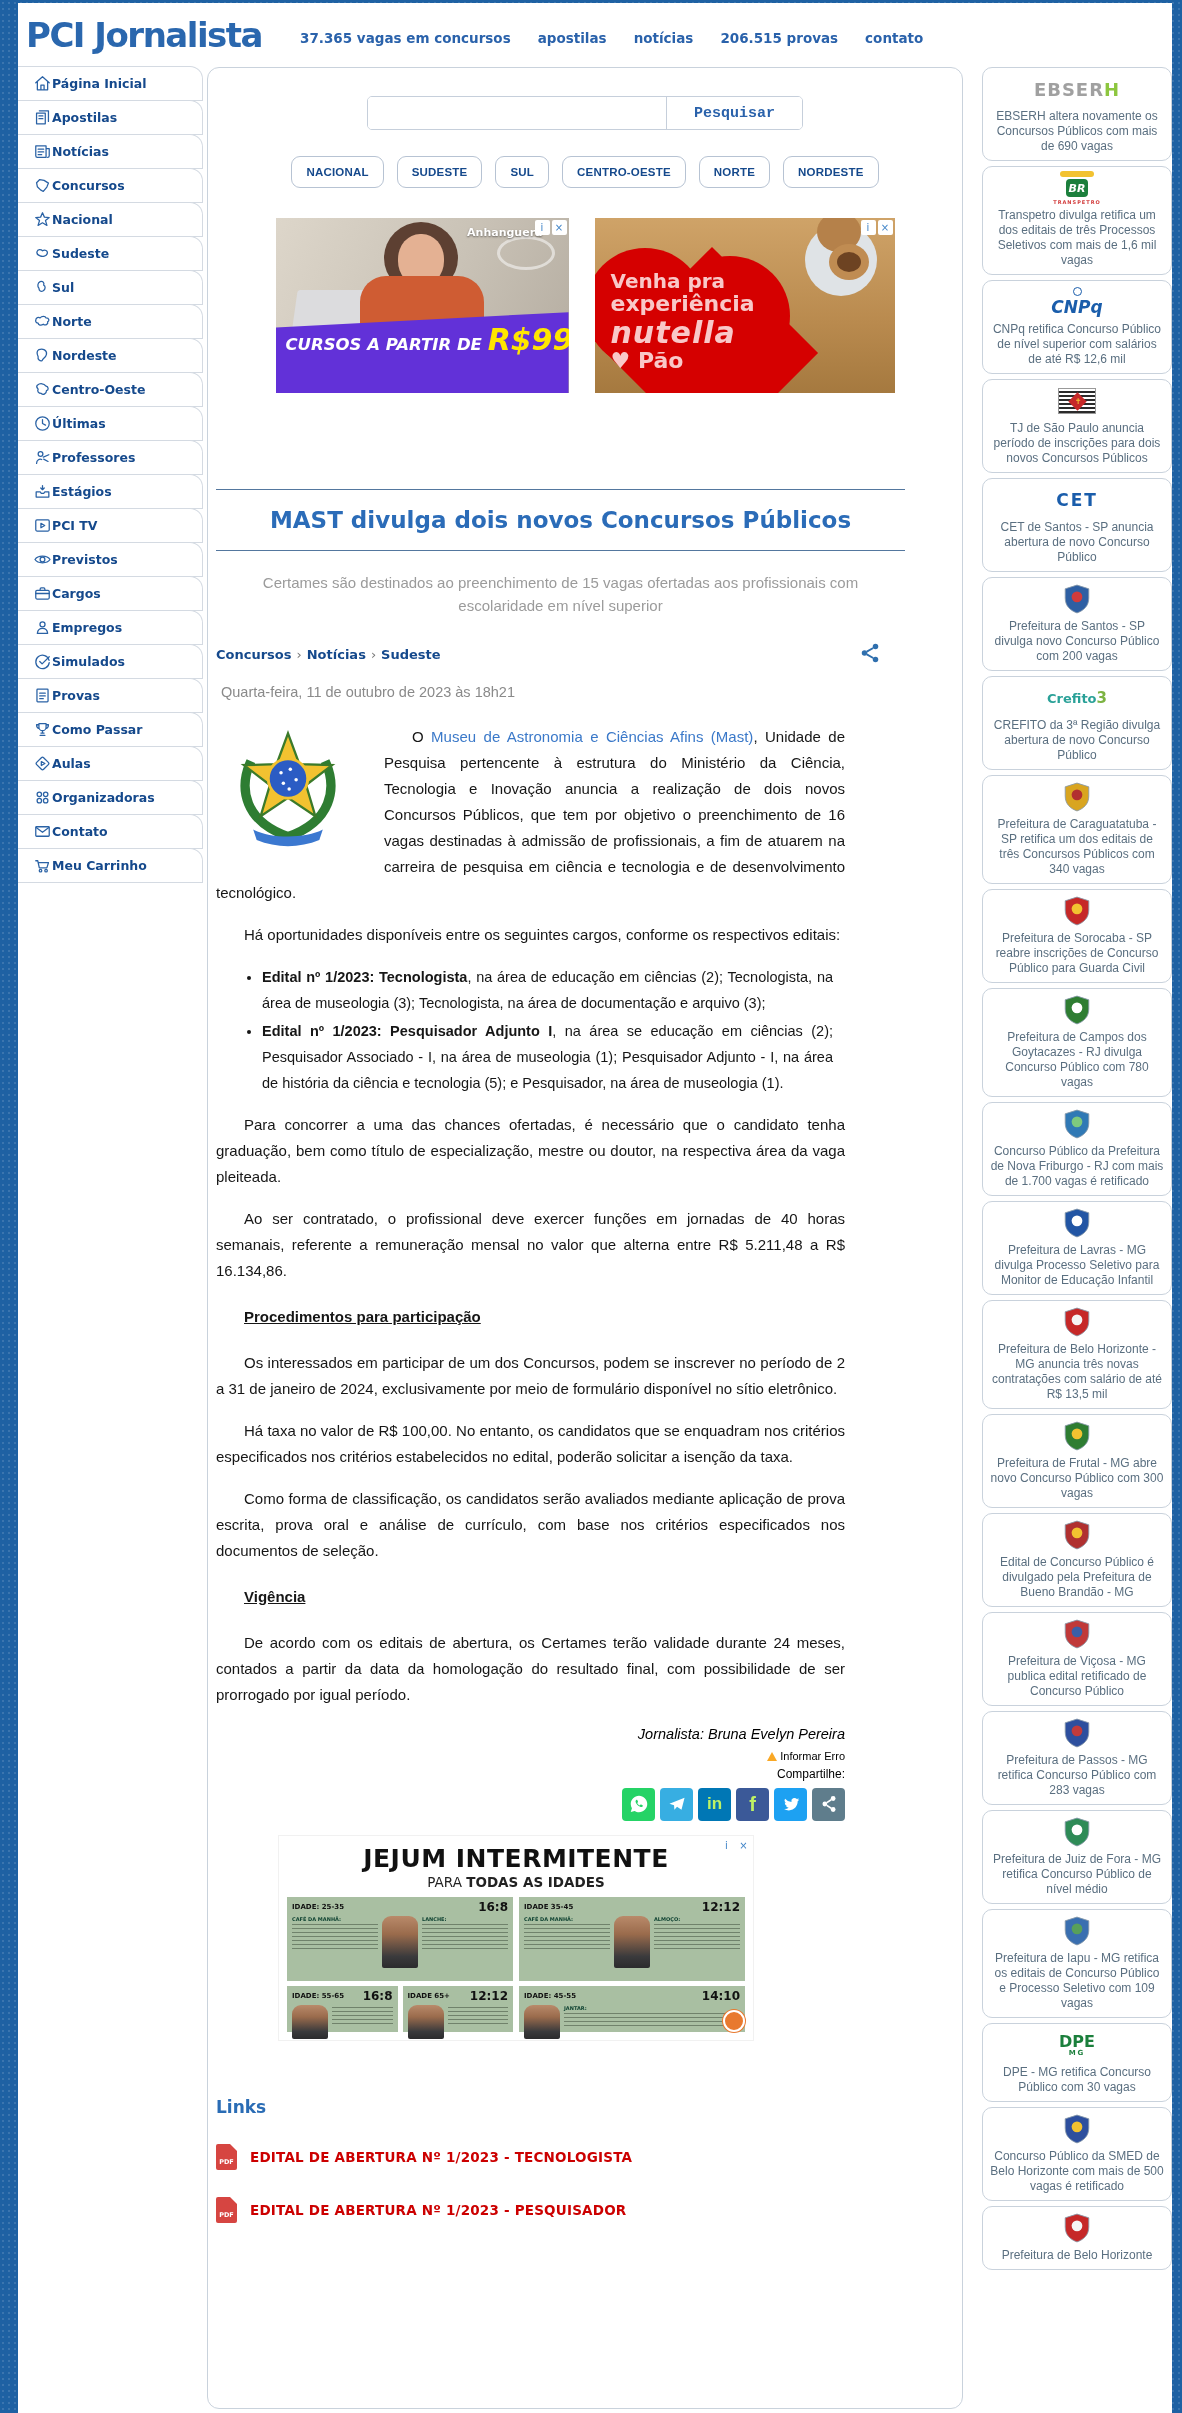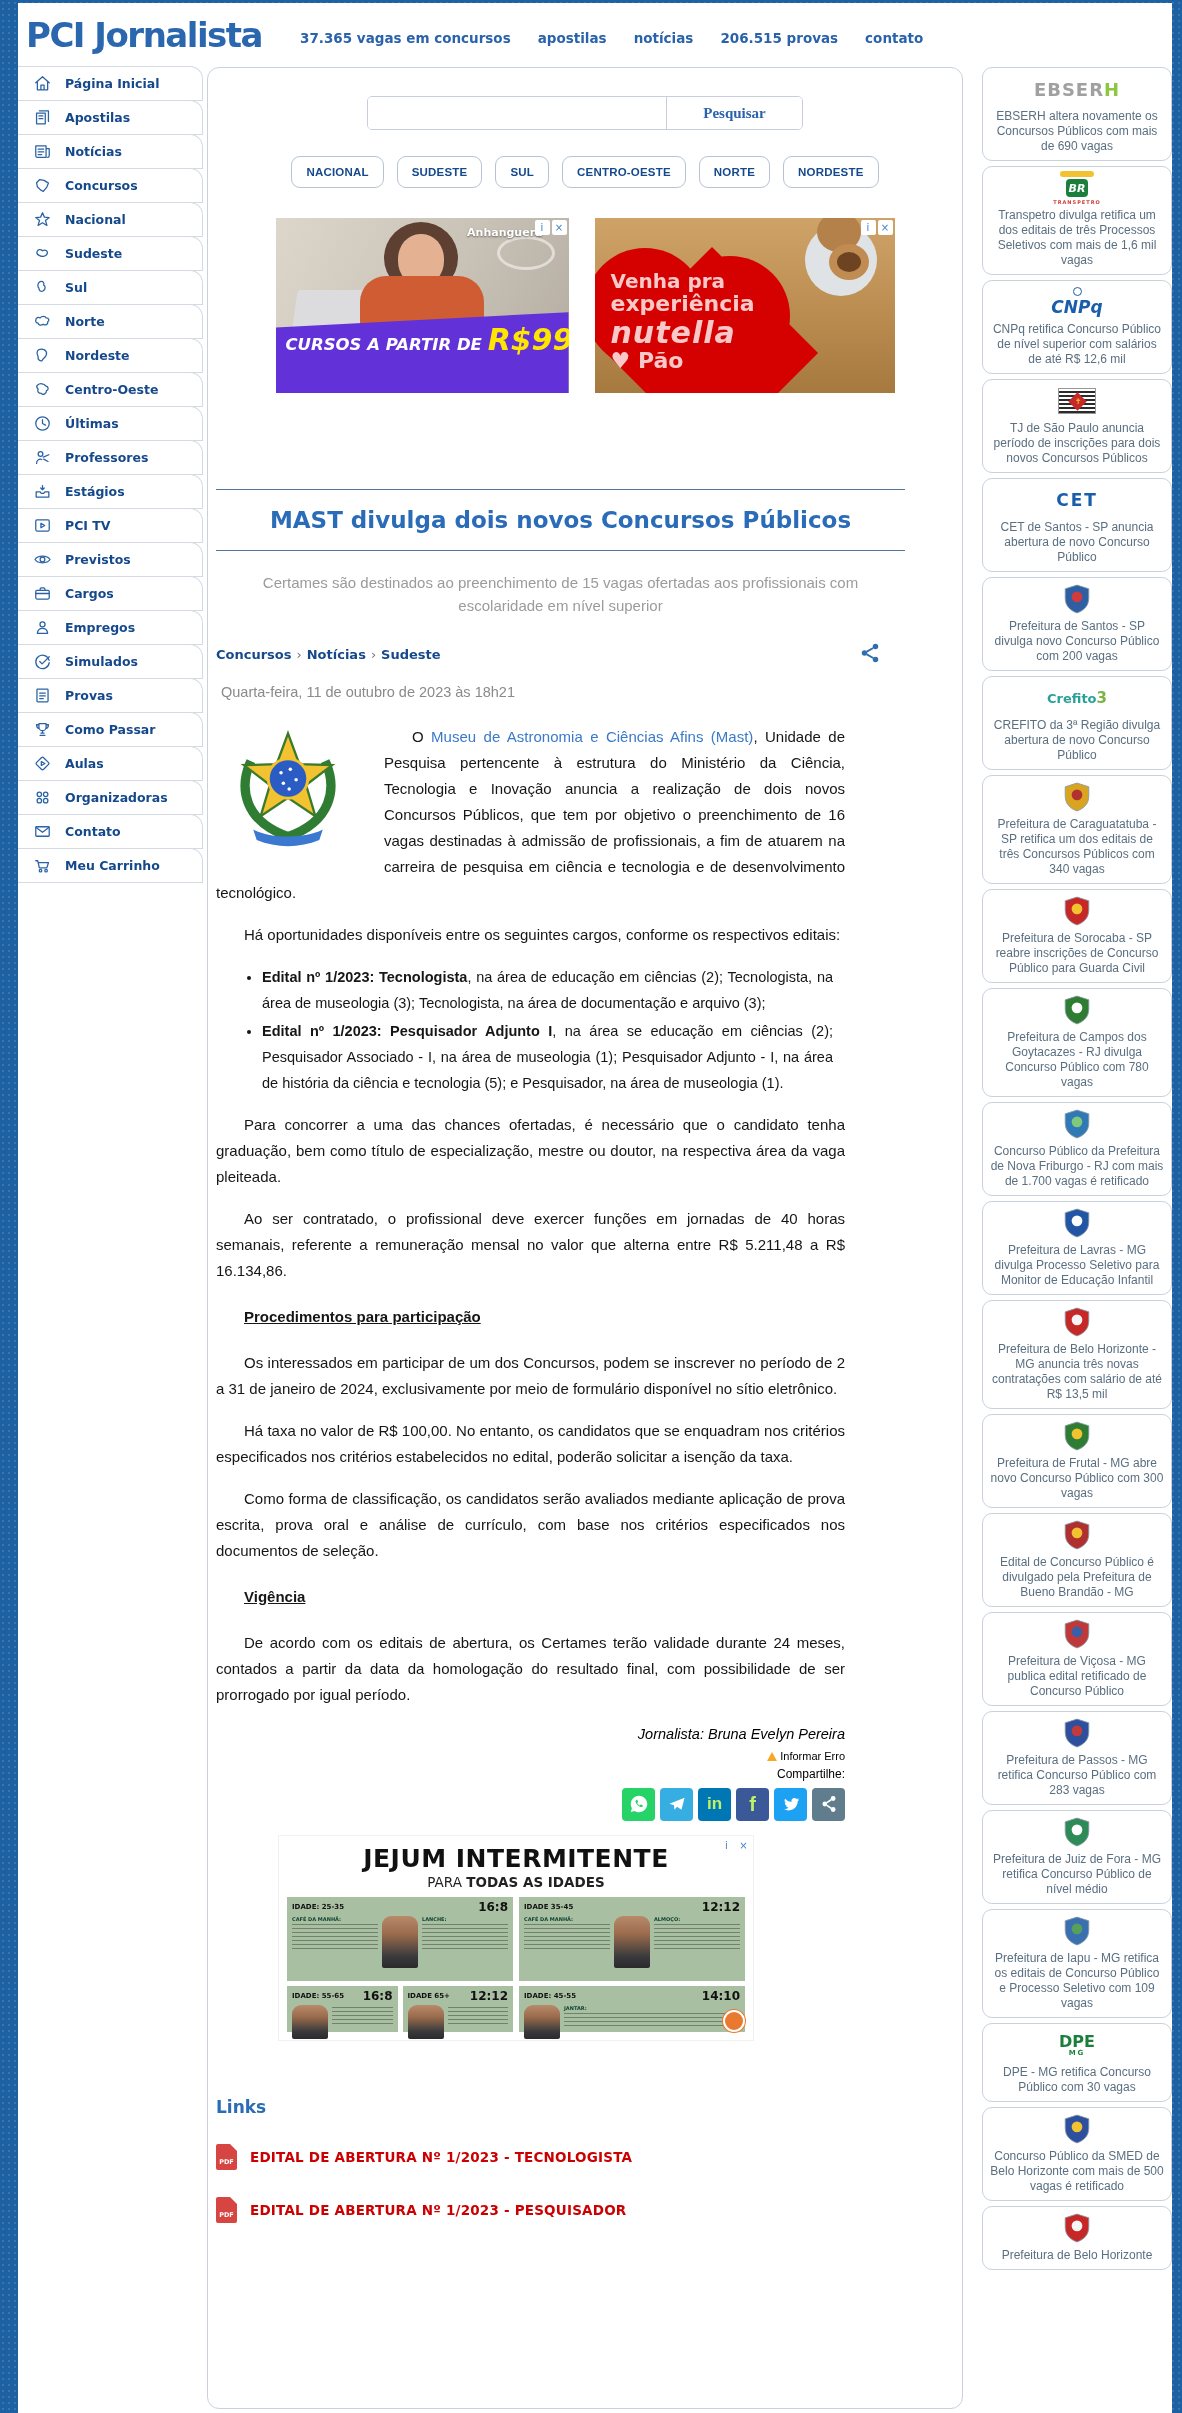--- a/index.html
+++ b/index.html
@@ -17,36 +17,36 @@
   header { height:64px; display:flex; align-items:center; padding-left:8px; }
   .logo { font-size:34px; font-weight:bold; letter-spacing:-1.5px; color:#2a67ae; cursor:pointer; }
   .topnav { display:flex; gap:27px; margin-left:38px; margin-top:6px; }
   .topnav span { color:#2a62ab; font-weight:bold; font-size:13.5px; cursor:pointer; }
 
   
   .cols { display:flex; align-items:flex-start; }
 
   
   .lsb { width:185px; flex:0 0 185px; }
-  .si { height:35px; display:flex; align-items:center; gap:13px; padding-left:15px;
+  .si { height:35px; display:flex; align-items:center; padding-left:15px;
         border:1px solid #d4dae2; border-left:none; margin-top:-1px;
         border-top-right-radius:13px; background:#fff; cursor:pointer; }
   .si svg { width:19px; height:19px; stroke:#2a62a5; fill:none; stroke-width:1.6;
             stroke-linejoin:round; stroke-linecap:round; flex:0 0 19px; }
   .si b { color:#15498c; font-size:12.5px; }
 
   
   .main { width:756px; flex:0 0 756px; margin-left:4px; border:1px solid #c9d2dc;
           border-radius:12px; background:#fff; min-height:2342px; padding-top:28px; }
 
   .search-row { display:flex; justify-content:center; }
   .search-box { display:flex; border:1px solid #c6cfdb; border-radius:5px; overflow:hidden; height:34px; width:436px; }
   .search-box input { flex:1; border:none; outline:none; padding:0 10px; font-size:14px; font-family:inherit; }
   .search-box button { width:136px; border:none; border-left:1px solid #c6cfdb; background:#fff;
-                       color:#2a62ab; font-weight:bold; font-size:15px; font-family:Liberation Serif, serif; cursor:pointer; }
+                       color:#2a62ab; font-weight:bold; font-size:15px; font-family:Liberation Mono, monospace; cursor:pointer; }
 
   .regions { display:flex; justify-content:center; gap:13px; margin-top:26px; }
   .region-btn { border:1px solid #b7c3d3; border-radius:9px; padding:9px 14px; background:#fff;
                 color:#15498c; font-weight:bold; font-size:11.5px; letter-spacing:.2px; cursor:pointer; }
 
   
   .ads { display:flex; justify-content:center; gap:26px; margin-top:30px; }
   .ad { position:relative; overflow:hidden; cursor:pointer; }
   .adbadge { position:absolute; top:2px; right:2px; display:flex; gap:2px; z-index:5; }
   .adbadge i { width:15px; height:15px; background:#fff; color:#4285c8; font-size:10px; font-style:normal;

